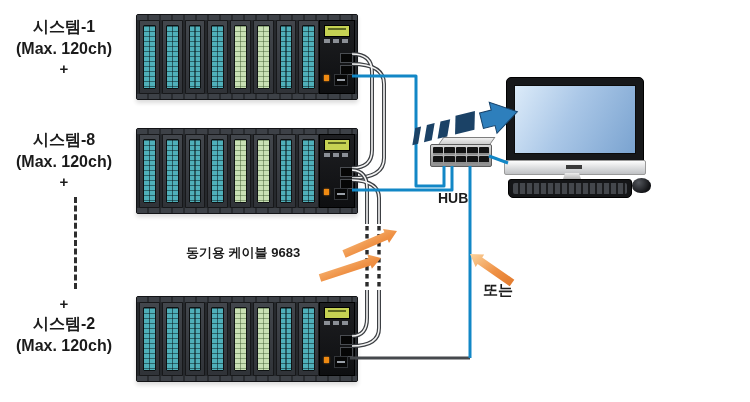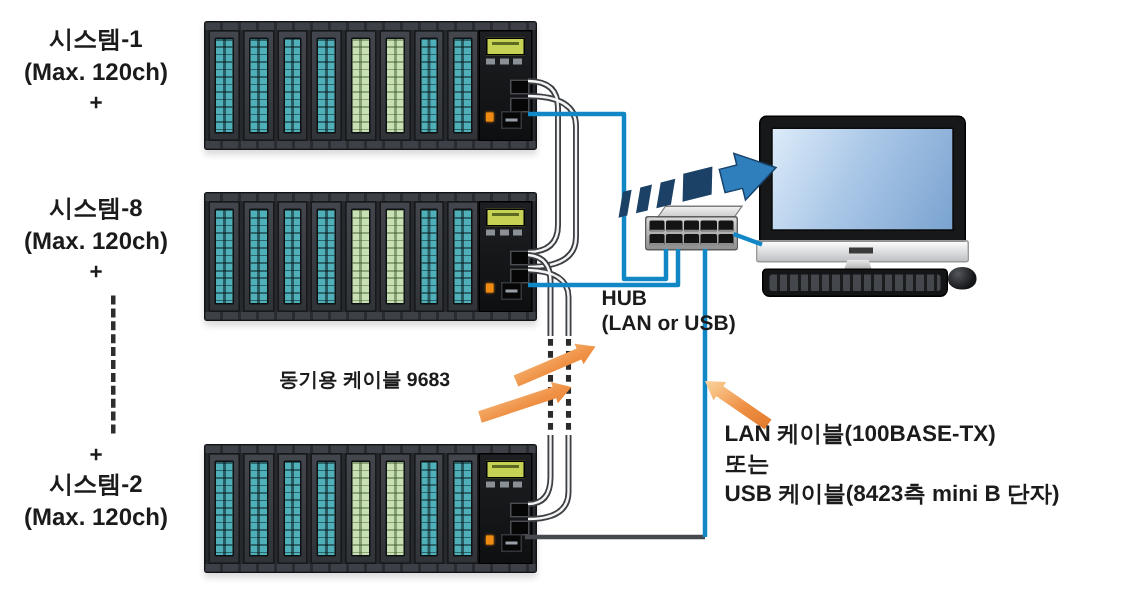--- a/index.html
+++ b/index.html
@@ -8,21 +8,21 @@
 
   
   .sysLabel{position:absolute;left:6px;width:116px;text-align:center;z-index:4;
             font-size:16px;font-weight:600;line-height:22px;color:#1b1b1b;}
   .sysLabel .plus{font-size:15px;line-height:18px;}
   .dashline{position:absolute;left:74px;top:197px;height:92px;width:0;
             border-left:3px dashed #2e2e2e;z-index:4;}
 
   .note{position:absolute;z-index:4;color:#1b1b1b;font-weight:600;}
   .note-sync{left:186px;top:244px;font-size:13px;}
-  .note-hub{left:401px;top:190px;font-size:14px;line-height:17px;}
+  .note-hub{left:438px;top:190px;font-size:14px;line-height:17px;}
   .note-pc{left:483px;top:280px;font-size:15px;line-height:20px;}
 
   
   .rack{position:absolute;left:136px;width:220px;height:84px;z-index:1;
         background:#26292d;border:1px solid #121316;border-radius:2px;
         box-shadow:0 3px 4px rgba(0,0,0,.14);}
   .rail{position:absolute;left:0;right:0;height:5px;
         background:repeating-linear-gradient(90deg,#3d4147 0 10px,#292c30 10px 12px);}
   .rail.top{top:0;} .rail.bottom{bottom:0;}
   .modules{position:absolute;top:5px;bottom:5px;left:2px;right:38px;display:flex;gap:2px;}
@@ -213,26 +213,23 @@
   <div class="dashline"></div>
   <div class="sysLabel" style="top:295px">
     <div class="plus">+</div>
     <div>시스템-2</div>
     <div>(Max. 120ch)</div>
   </div>
 
   <div class="note note-sync">동기용 케이블 9683</div>
   <div class="note note-hub">
     <div>HUB</div>
-    <div>(LAN or USB)</div>
   </div>
   <div class="note note-pc">
-    <div>LAN 케이블(100BASE-TX)</div>
     <div>또는</div>
-    <div>USB 케이블(8423측 mini B 단자)</div>
   </div>
 
   <div class="hub">
     <div class="hub-top"></div>
     <div class="hub-body">
       <div class="hub-ports">
           <div class="hub-port"></div>
           <div class="hub-port"></div>
           <div class="hub-port"></div>
           <div class="hub-port"></div>

